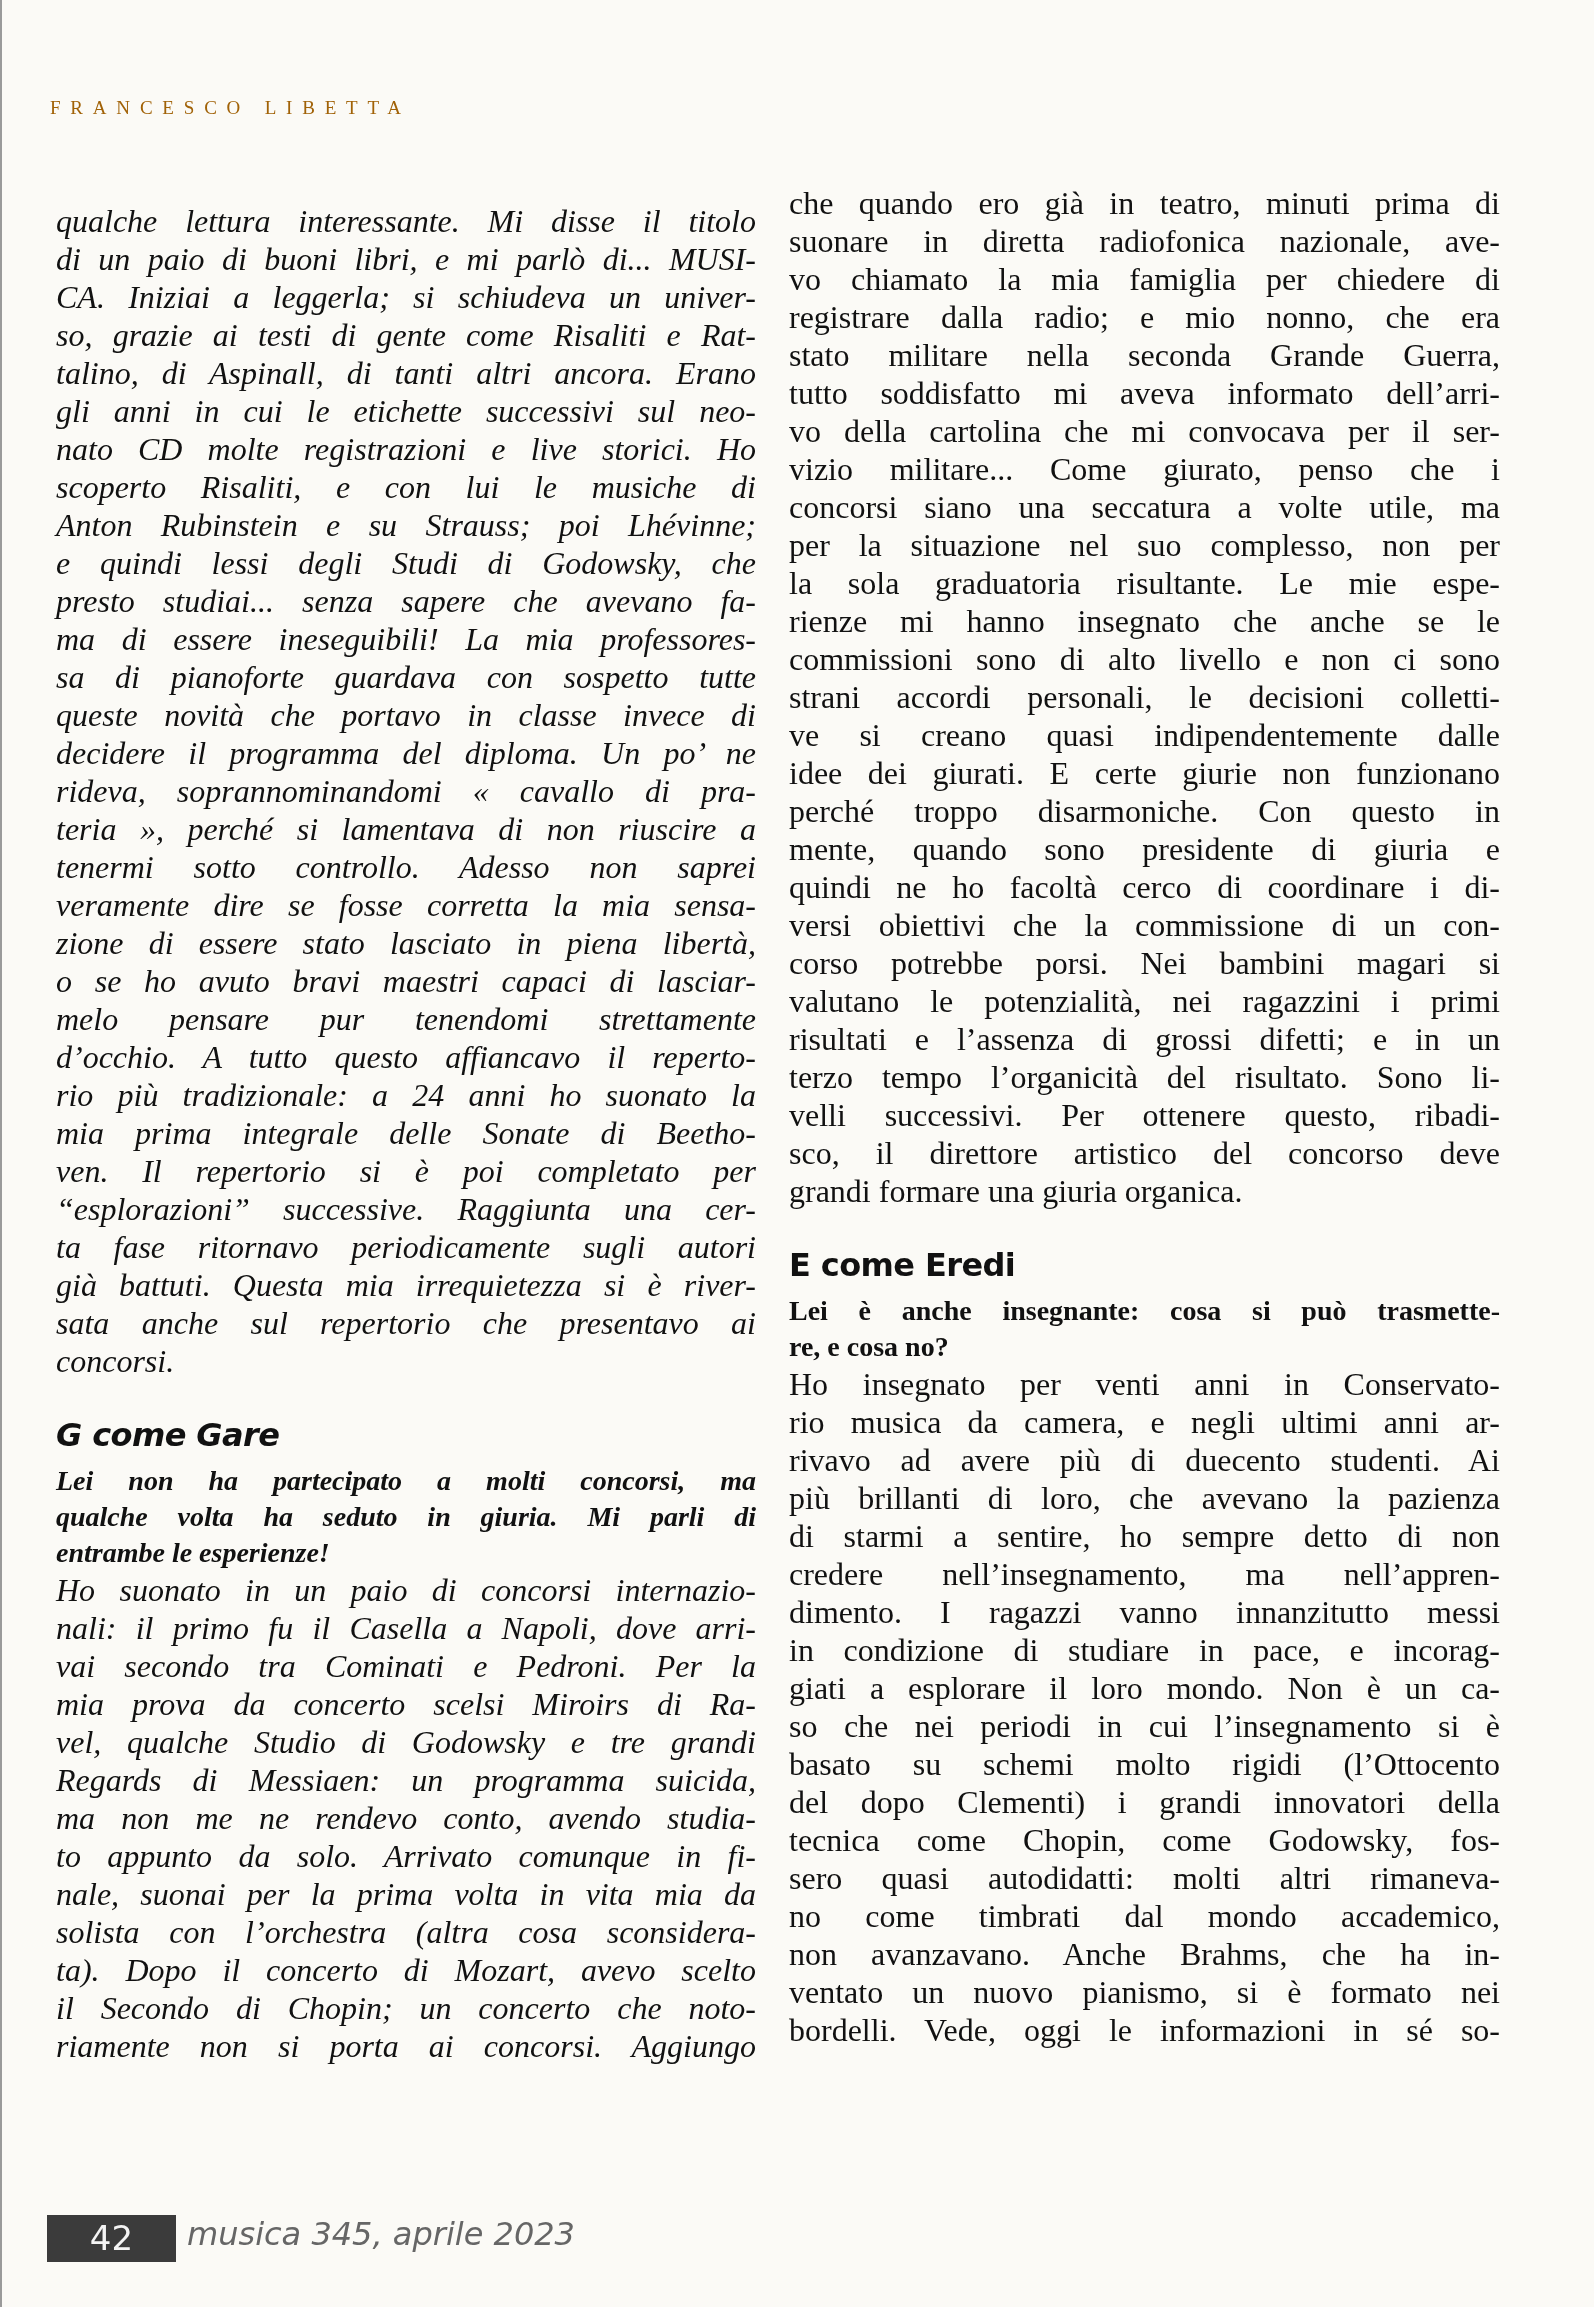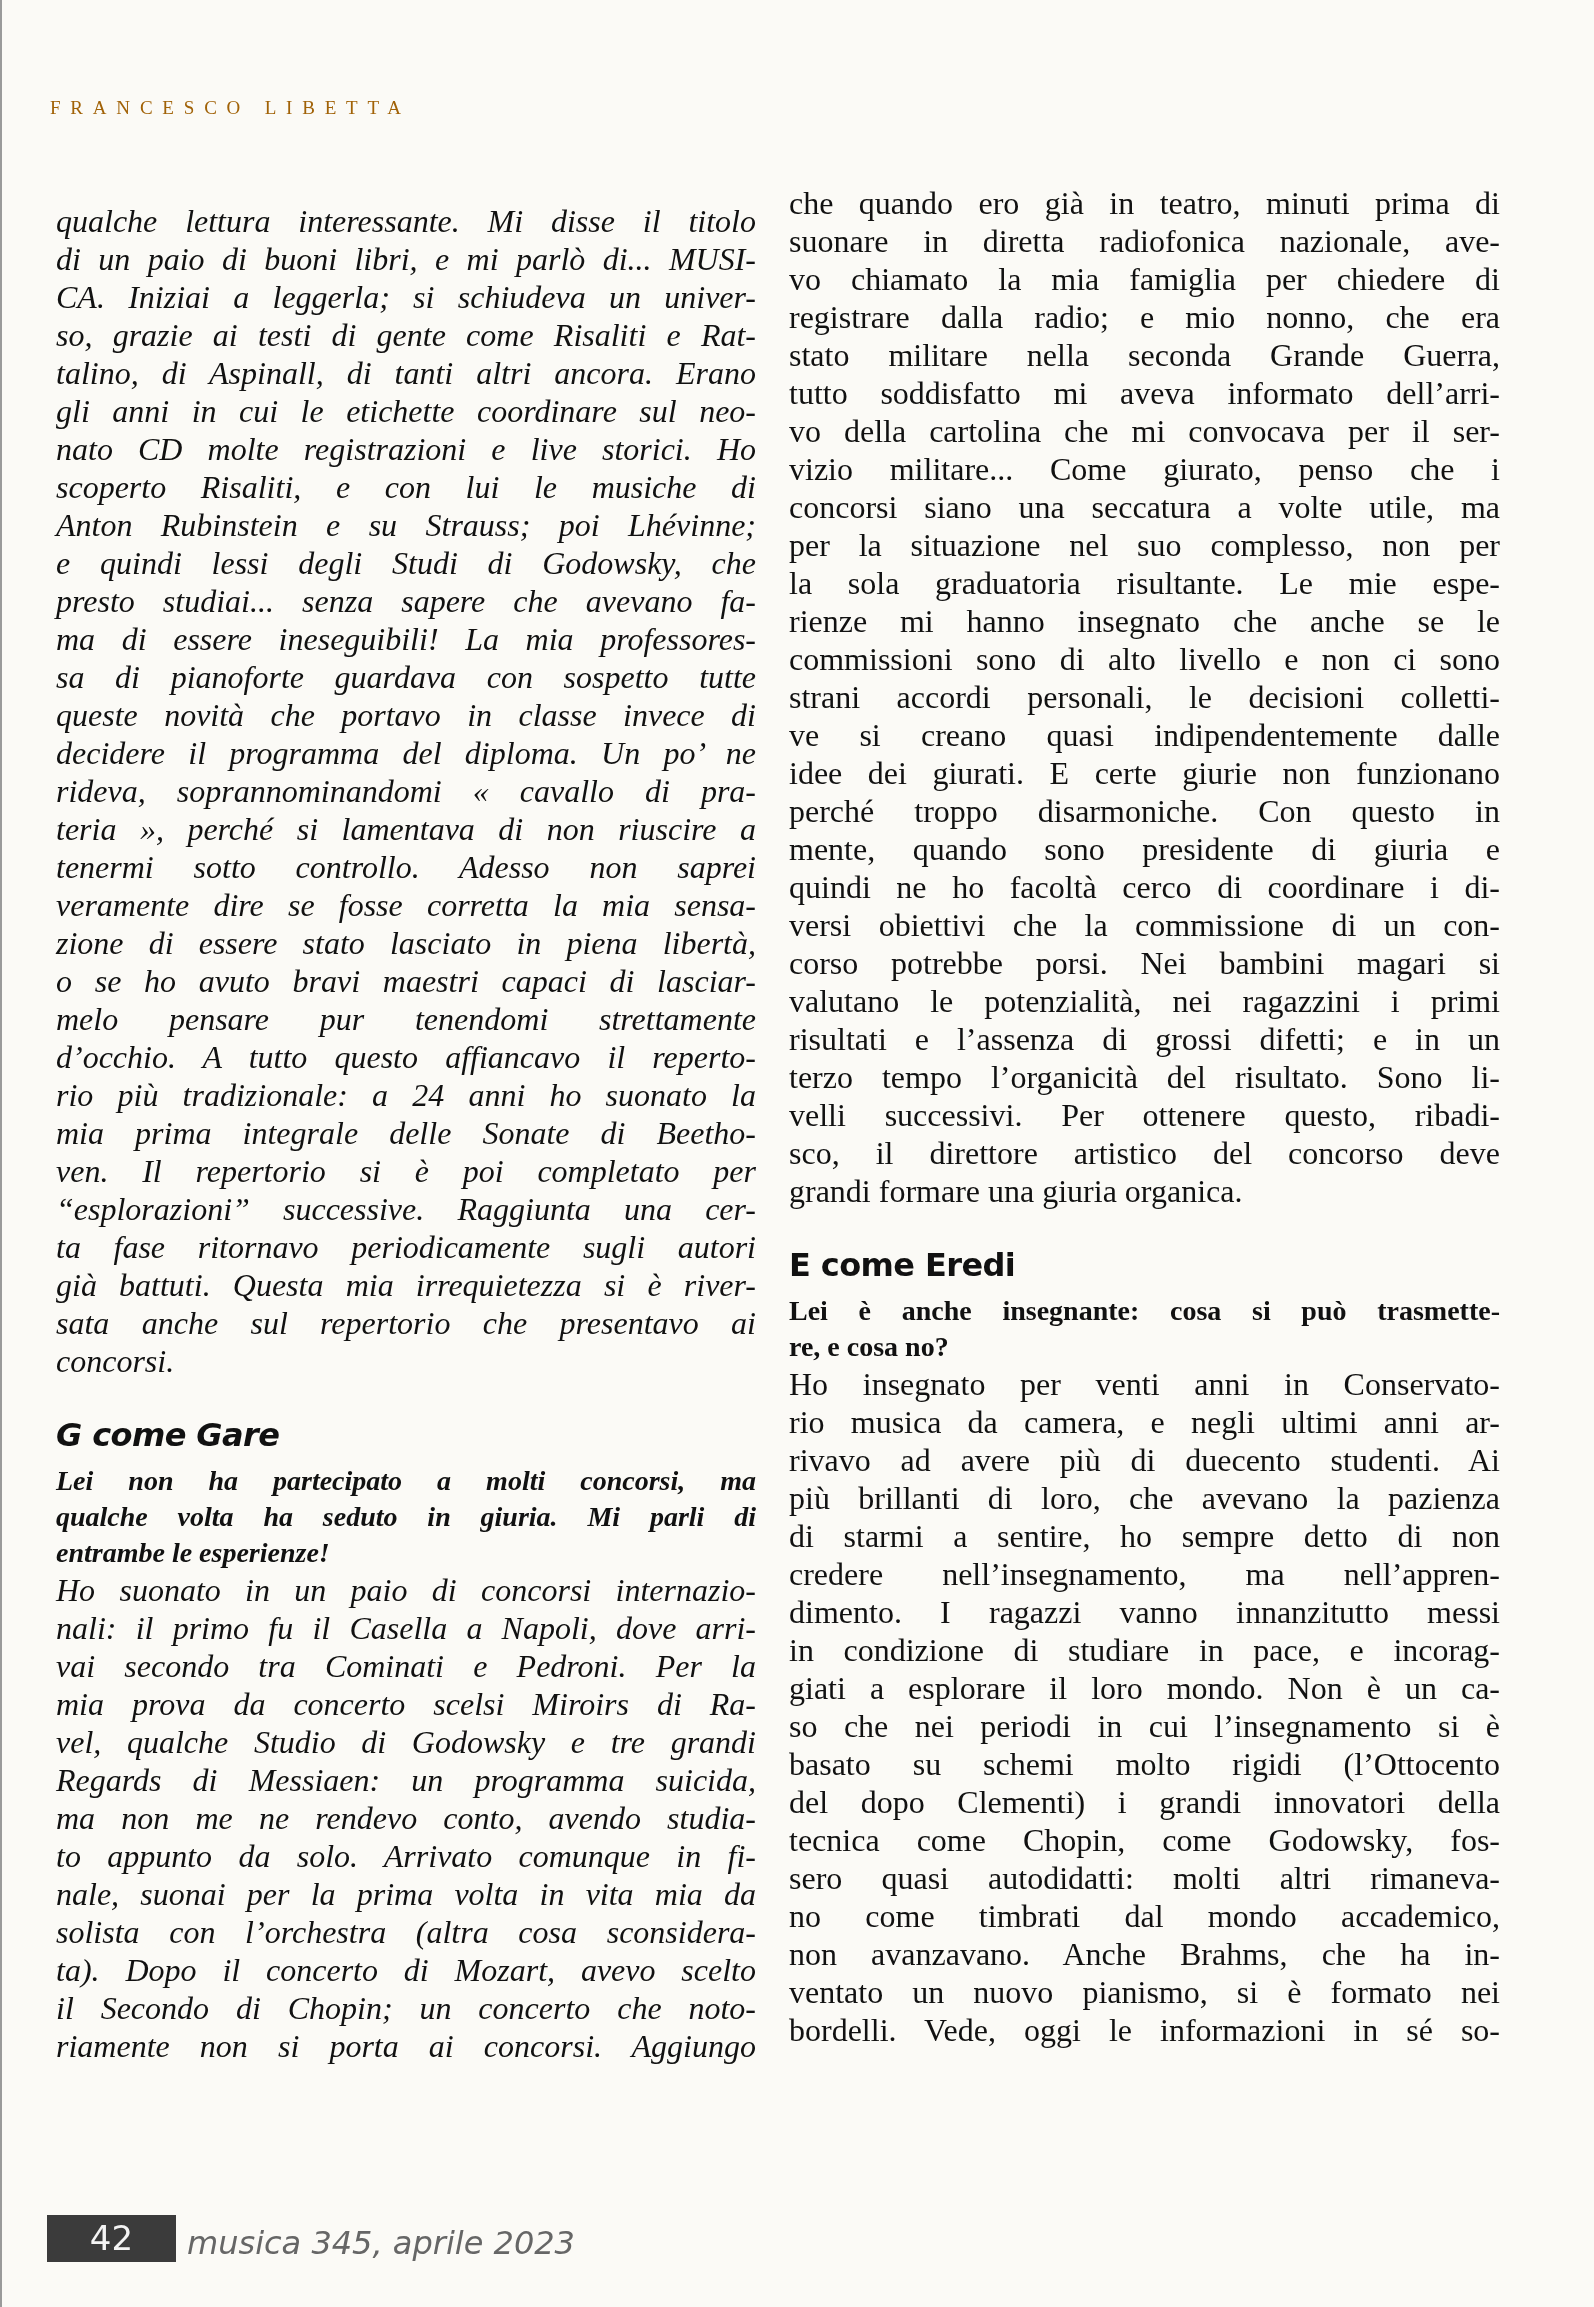--- a/index.html
+++ b/index.html
@@ -41,21 +41,21 @@
     font-family: "DejaVu Sans", "Liberation Sans", sans-serif;
     font-weight: bold;
     font-size: 32px;
     height: 38px; line-height: 38px;
     margin-top: 36px; margin-bottom: 8.6px;
     letter-spacing: -0.6px;
   }
   .question .line { font-weight: bold; font-size: 28px; height: 36px; line-height: 36px; }
   .footer {
     position: absolute; left: 47px; top: 2215px;
-    display: flex; align-items: flex-end;
+    display: flex; align-items: flex-start;
   }
   .page-num {
     background: #3b3b3b; color: #f4f4f4;
     font-family: "DejaVu Sans", sans-serif;
     font-size: 34px;
     width: 129px; height: 47px; line-height: 47px;
     text-align: center;
   }
   .issue {
     margin-left: 11px;
@@ -70,21 +70,21 @@
 
 <div class="running-head">FRANCESCO LIBETTA</div>
 
 <div class="column col-left">
   <div id="left-intro">
       <span class="line">qualche lettura interessante. Mi disse il titolo</span>
       <span class="line">di un paio di buoni libri, e mi parlò di... MUSI-</span>
       <span class="line">CA. Iniziai a leggerla; si schiudeva un univer-</span>
       <span class="line">so, grazie ai testi di gente come Risaliti e Rat-</span>
       <span class="line">talino, di Aspinall, di tanti altri ancora. Erano</span>
-      <span class="line">gli anni in cui le etichette coordinare sul neo-</span>
+      <span class="line">gli anni in cui le etichette successivi sul neo-</span>
       <span class="line">nato CD molte registrazioni e live storici. Ho</span>
       <span class="line">scoperto Risaliti, e con lui le musiche di</span>
       <span class="line">Anton Rubinstein e su Strauss; poi Lhévinne;</span>
       <span class="line">e quindi lessi degli Studi di Godowsky, che</span>
       <span class="line">presto studiai... senza sapere che avevano fa-</span>
       <span class="line">ma di essere ineseguibili! La mia professores-</span>
       <span class="line">sa di pianoforte guardava con sospetto tutte</span>
       <span class="line">queste novità che portavo in classe invece di</span>
       <span class="line">decidere il programma del diploma. Un po’ ne</span>
       <span class="line">rideva, soprannominandomi « cavallo di pra-</span>

